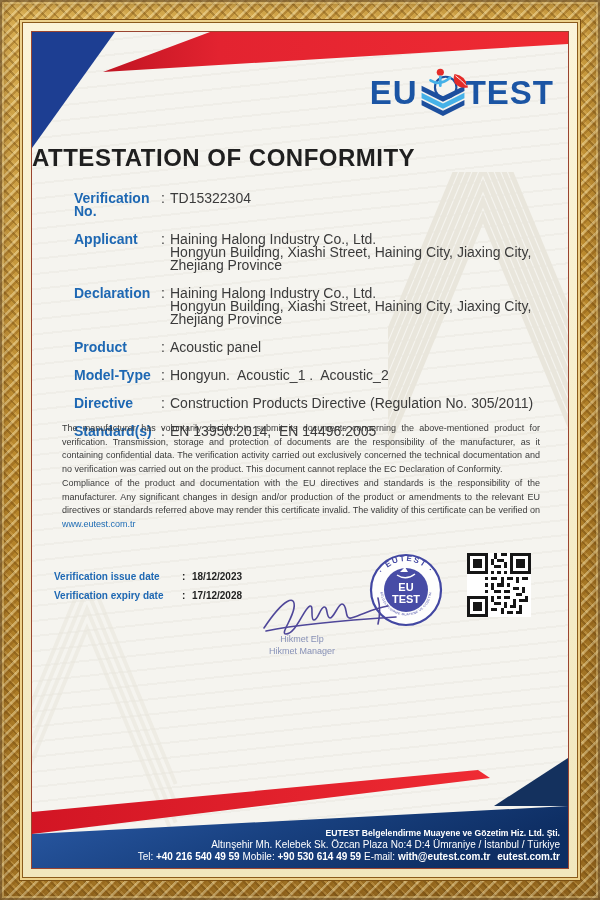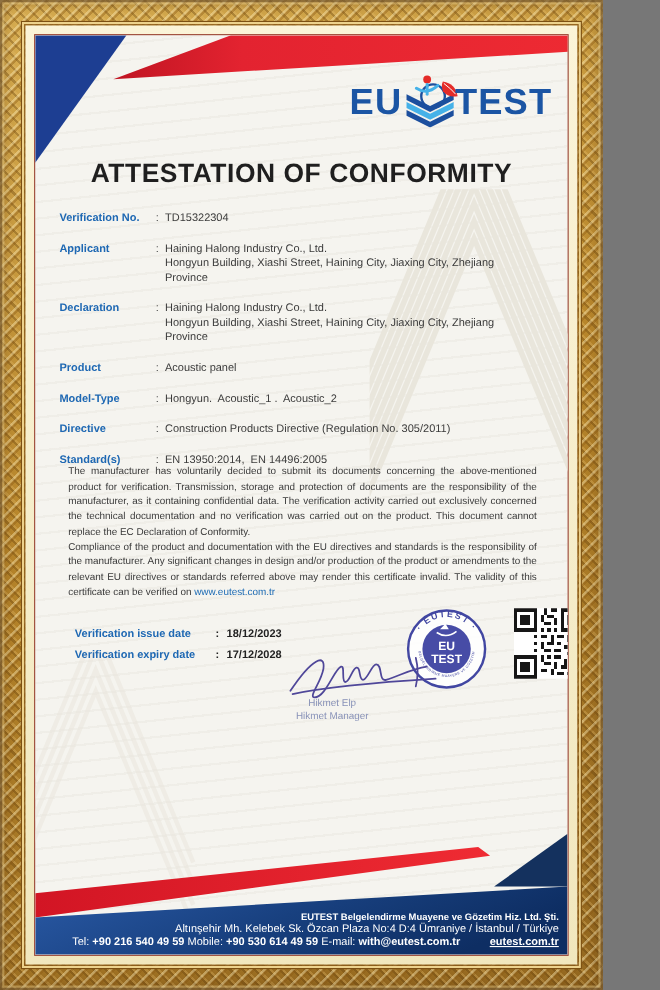--- a/index.html
+++ b/index.html
@@ -1,17 +1,17 @@
 <!DOCTYPE html>
 <html><head>
 <meta charset="utf-8">
 <style>
   html,body{margin:0;padding:0;width:600px;height:900px;overflow:hidden;
     font-family:"Liberation Sans",sans-serif;background:#777;}
-  .page{position:relative;width:548px;height:900px;}
+  .page{position:relative;width:600px;height:900px;}
 
   
   .frame{position:absolute;inset:0;
     background:
       repeating-linear-gradient(135deg, rgba(255,240,190,.40) 0 2px, rgba(139,90,20,.38) 3px 5px, rgba(255,240,190,0) 5px 9px),
       repeating-linear-gradient(45deg, rgba(94,60,12,.30) 0 2px, rgba(230,190,110,.30) 2px 4px, rgba(0,0,0,0) 4px 8px),
       linear-gradient(160deg,#d8ae52,#b8862b 45%,#946820);
     box-shadow: inset 0 0 0 2px rgba(70,40,6,.45), inset 0 0 0 4px rgba(255,232,165,.35), inset 0 0 14px rgba(60,30,0,.5);}
   .mat{position:absolute;inset:22px;background:linear-gradient(#fbf4d8,#f1e7bd);
     border:1px solid #8a5a1a;box-shadow:0 0 0 2px #edd28c, 0 0 0 3px #7c5012;}
@@ -21,56 +21,56 @@
 
   svg.deco{position:absolute;pointer-events:none;}
   .chev{position:absolute;pointer-events:none;}
 
   
   .logo{position:absolute;top:34px;right:14px;display:flex;align-items:center;
     font-weight:bold;font-size:33px;letter-spacing:1px;color:#1b55a4;}
   .logo .mark{width:54px;height:50px;margin:0 -4px 4px -2px;}
 
   
-  .title{position:absolute;top:112px;left:0;width:100%;text-align:center;
+  .title{position:absolute;top:112px;left:0;width:100%;
     font-size:24px;font-weight:bold;letter-spacing:.5px;color:#1f1f1f;}
 
   
-  .fields{position:absolute;left:22px;right:26px;top:160px;font-size:10px;line-height:13px;}
+  .fields{position:absolute;left:42px;right:26px;top:160px;font-size:14px;line-height:13px;}
   .frow{display:grid;grid-template-columns:82px 14px 1fr;margin-bottom:15px;}
   .flabel{color:#1e68b3;font-weight:bold;}
   .fcolon{color:#444;text-align:center;}
   .fval{color:#3b3b3b;white-space:pre-wrap;}
 
   
   .bodytxt{position:absolute;left:30px;right:28px;top:390px;font-size:9px;line-height:13.7px;
     text-align:justify;color:#3a3a3a;}
   .bodytxt p{margin:0;}
   .link{color:#1e6cb5;cursor:pointer;}
 
   
-  .dates{position:absolute;left:36px;top:535px;font-size:10px;line-height:19px;}
+  .dates{position:absolute;left:22px;top:535px;font-size:10px;line-height:19px;}
   .dlabel{display:inline-block;width:128px;color:#1e68b3;font-weight:bold;}
   .dcolon{display:inline-block;width:10px;color:#222;font-weight:bold;}
   .dval{color:#222;font-weight:bold;}
 
   
   .stamp{position:absolute;left:337px;top:521px;width:74px;height:74px;}
   .qr{position:absolute;left:435px;top:521px;width:64px;height:64px;}
   .sig{position:absolute;left:222px;top:558px;width:152px;height:48px;}
   .signer{position:absolute;left:195px;top:601px;width:150px;text-align:center;
     color:#8892b8;font-size:9px;line-height:12px;}
 
   
   .footdeco{position:absolute;left:0;bottom:0;width:100%;height:116px;}
   .foottxt{position:absolute;right:8px;bottom:5px;text-align:right;color:#fff;line-height:11.8px;}
   .f1{font-size:8.6px;font-weight:bold;}
   .f2,.f3{font-size:10px;}
   .f3 b{font-weight:bold;}
-  .f3 .site{margin-left:24px;text-decoration:underline;}
+  .f3 .site{margin-left:4px;}
 </style>
 </head>
 <body>
 
 <div class="page">
   <div class="frame">
     <div class="mat">
       <div class="cert">
 
         <svg class="deco" style="left:0;top:0;width:536px;height:120px" viewBox="0 0 536 120">
@@ -229,21 +229,21 @@
           </defs>
           <polygon points="536,6 536,54 462,54" fill="#14315e"></polygon>
           <polygon points="0,60 446,18 458,26 0,82" fill="url(#redg2)"></polygon>
           <polygon points="0,82 536,54 536,116 0,116" fill="url(#bandg)"></polygon>
         </svg>
         <div class="foottxt">
           <div class="f1">EUTEST Belgelendirme Muayene ve Gözetim Hiz. Ltd. Şti.</div>
           <div class="f2">Altınşehir Mh. Kelebek Sk. Özcan Plaza No:4 D:4 Ümraniye / İstanbul / Türkiye</div>
           <div class="f3">
             <span>Tel:</span>
-            <b>+90 216 540 49 59</b>
+            <b>+40 216 540 49 59</b>
             <span>Mobile:</span>
             <b>+90 530 614 49 59</b>
             <span>E-mail:</span>
             <b>with@eutest.com.tr</b>
             <b class="site">eutest.com.tr</b>
           </div>
         </div>
 
       </div>
     </div>

